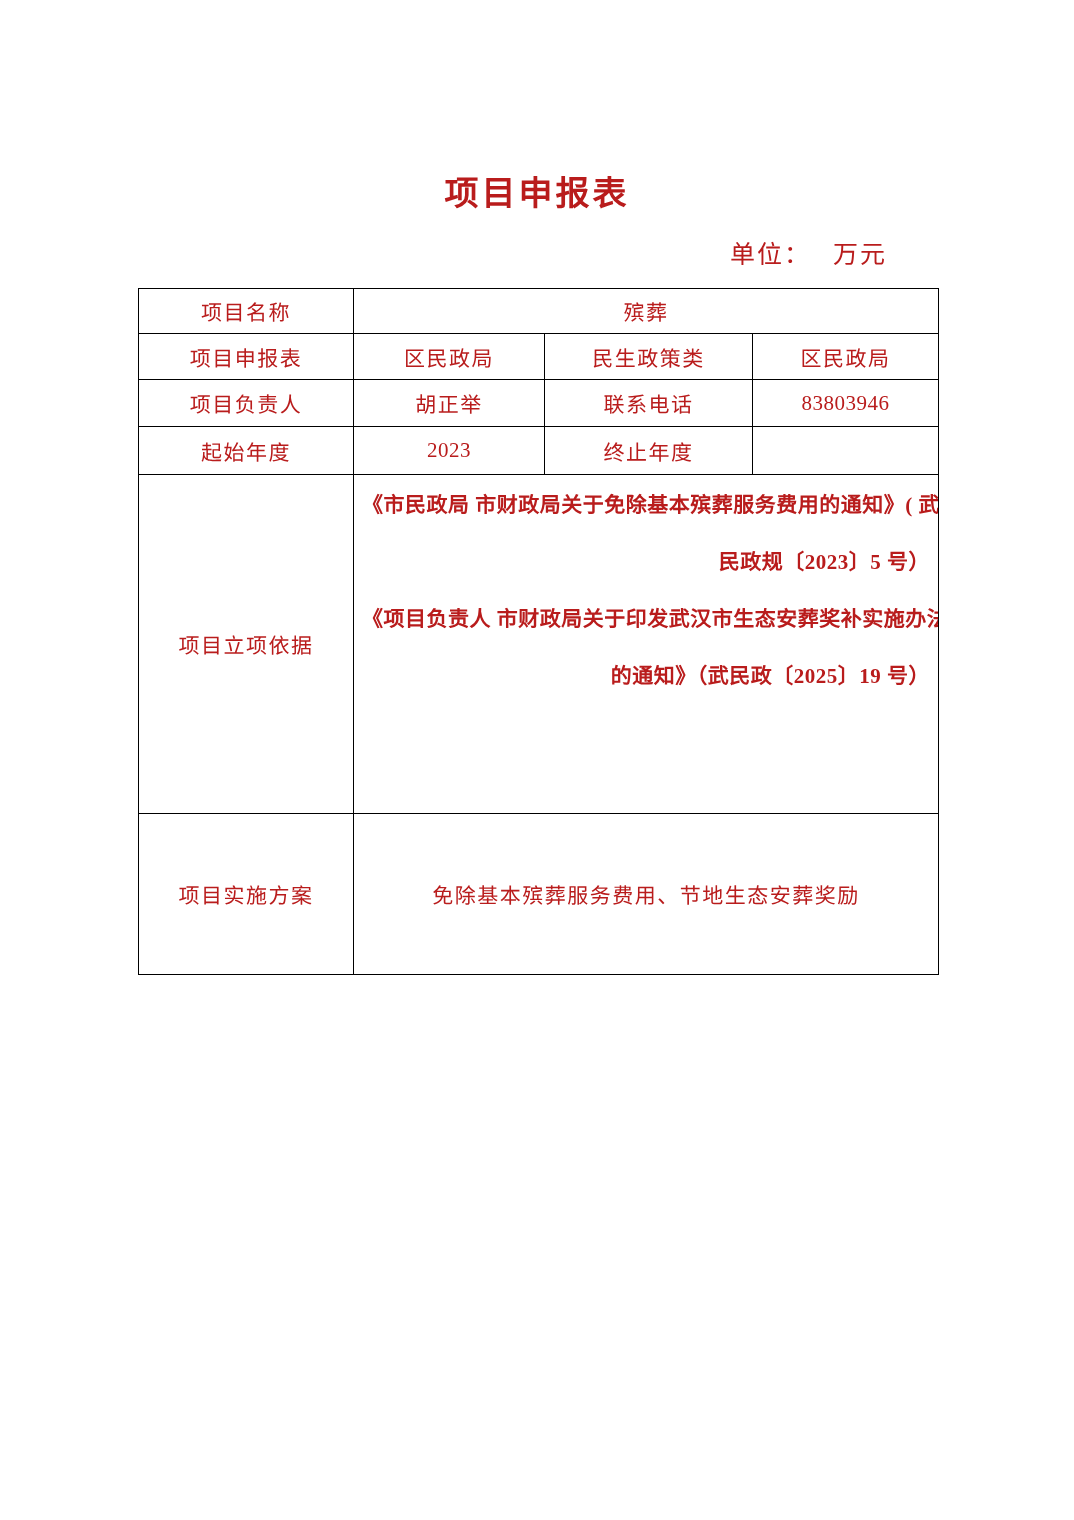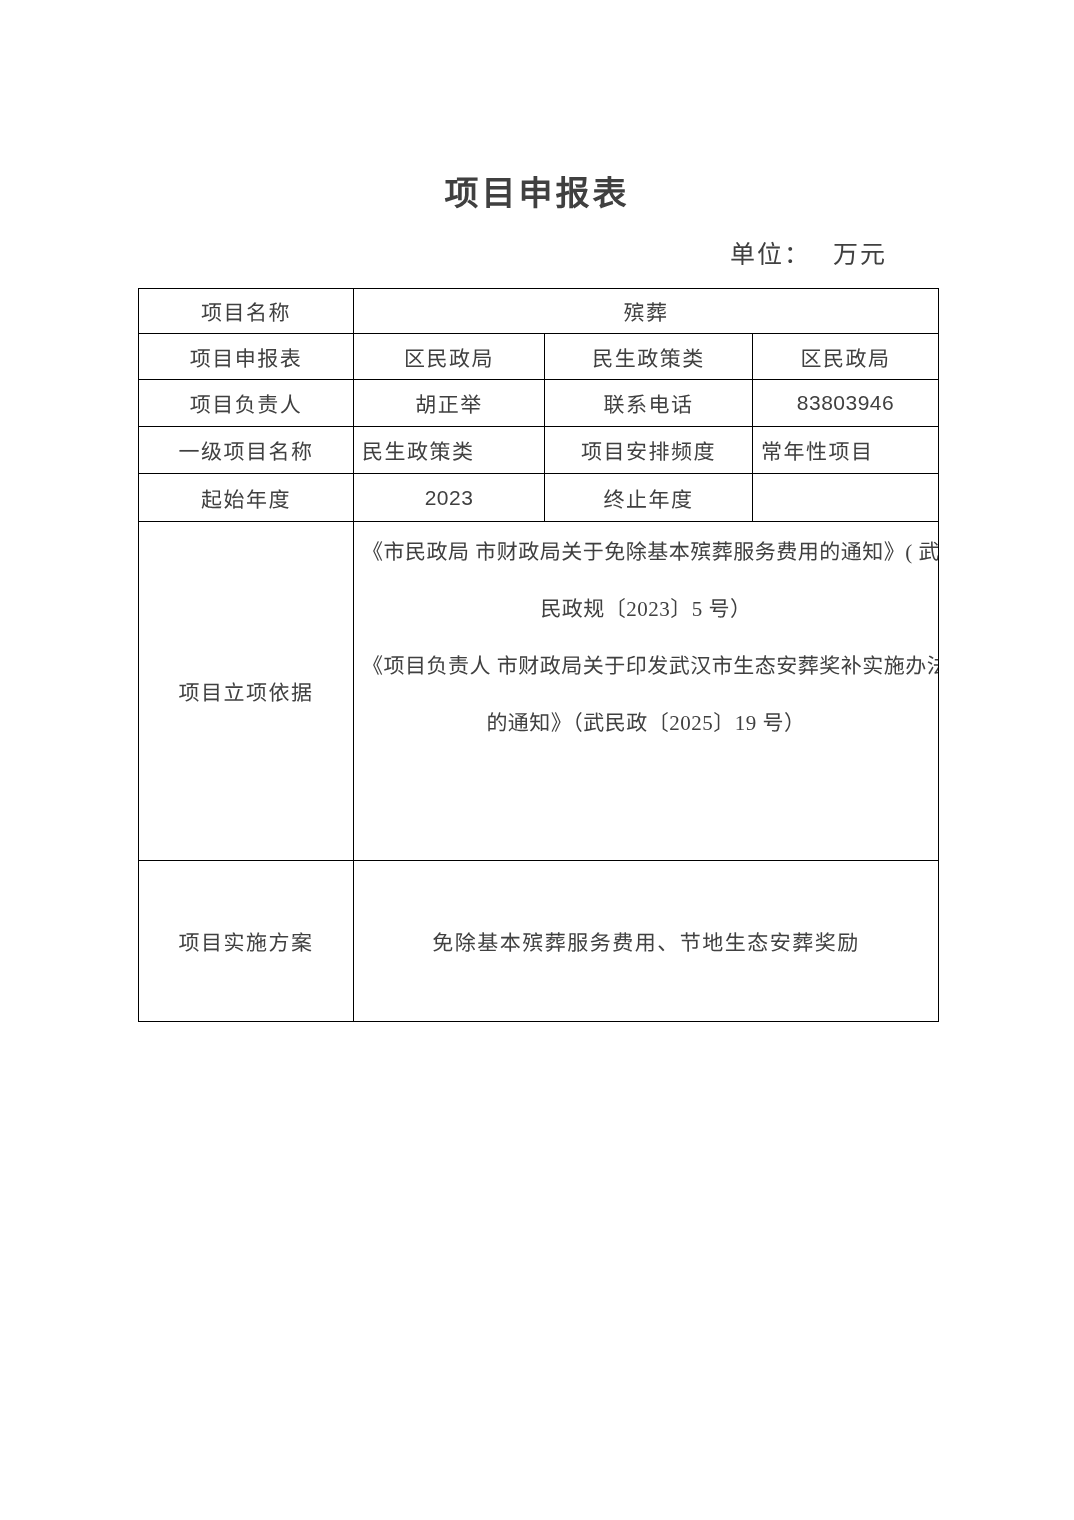--- a/index.html
+++ b/index.html
@@ -5,21 +5,21 @@
   html, body {
     margin: 0;
     padding: 0;
     background: #ffffff;
   }
   .page {
     position: relative;
     width: 1074px;
     height: 1520px;
     background: #ffffff;
-    color: #404040;
+    color: #b91c1c;
     font-family: "Liberation Serif", "DejaVu Serif", serif;
     overflow: hidden;
   }
   .title {
     position: absolute;
     top: 175px;
     left: 0;
     width: 100%;
     margin: 0;
     text-align: center;
@@ -56,27 +56,28 @@
     vertical-align: middle;
     padding: 0 0;
     letter-spacing: 1.5px;
     overflow: hidden;
   }
   .form-table td.left {
     text-align: left;
     padding-left: 8px;
   }
   .form-table td.num {
-    font-family: Liberation Sans, sans-serif;
+    font-family: Liberation Serif, serif;
     letter-spacing: 0.5px;
   }
   .form-table td.basis-cell {
     vertical-align: top;
-    text-align: center;
+    text-align: right;
     padding: 2px 8px 0 8px;
+    font-weight: bold;
   }
   .basis-line {
     line-height: 57px;
     letter-spacing: 0.5px;
     white-space: nowrap;
   }
 </style>
 </head>
 <body>
 
@@ -105,26 +106,20 @@
         <td>区民政局</td>
         <td>民生政策类</td>
         <td>区民政局</td>
       </tr>
       <tr style="height:47px">
         <td>项目负责人</td>
         <td>胡正举</td>
         <td>联系电话</td>
         <td class="num">83803946</td>
       </tr>
-      <tr style="height:47px">
-        <td>一级项目名称</td>
-        <td class="left">民生政策类</td>
-        <td>项目安排频度</td>
-        <td class="left">常年性项目</td>
-      </tr>
       <tr style="height:48px">
         <td>起始年度</td>
         <td class="num">2023</td>
         <td>终止年度</td>
         <td></td>
       </tr>
       <tr style="height:339px">
         <td>项目立项依据</td>
         <td colspan="3" class="basis-cell">
           <div class="basis-line">《市民政局 市财政局关于免除基本殡葬服务费用的通知》( 武</div>

